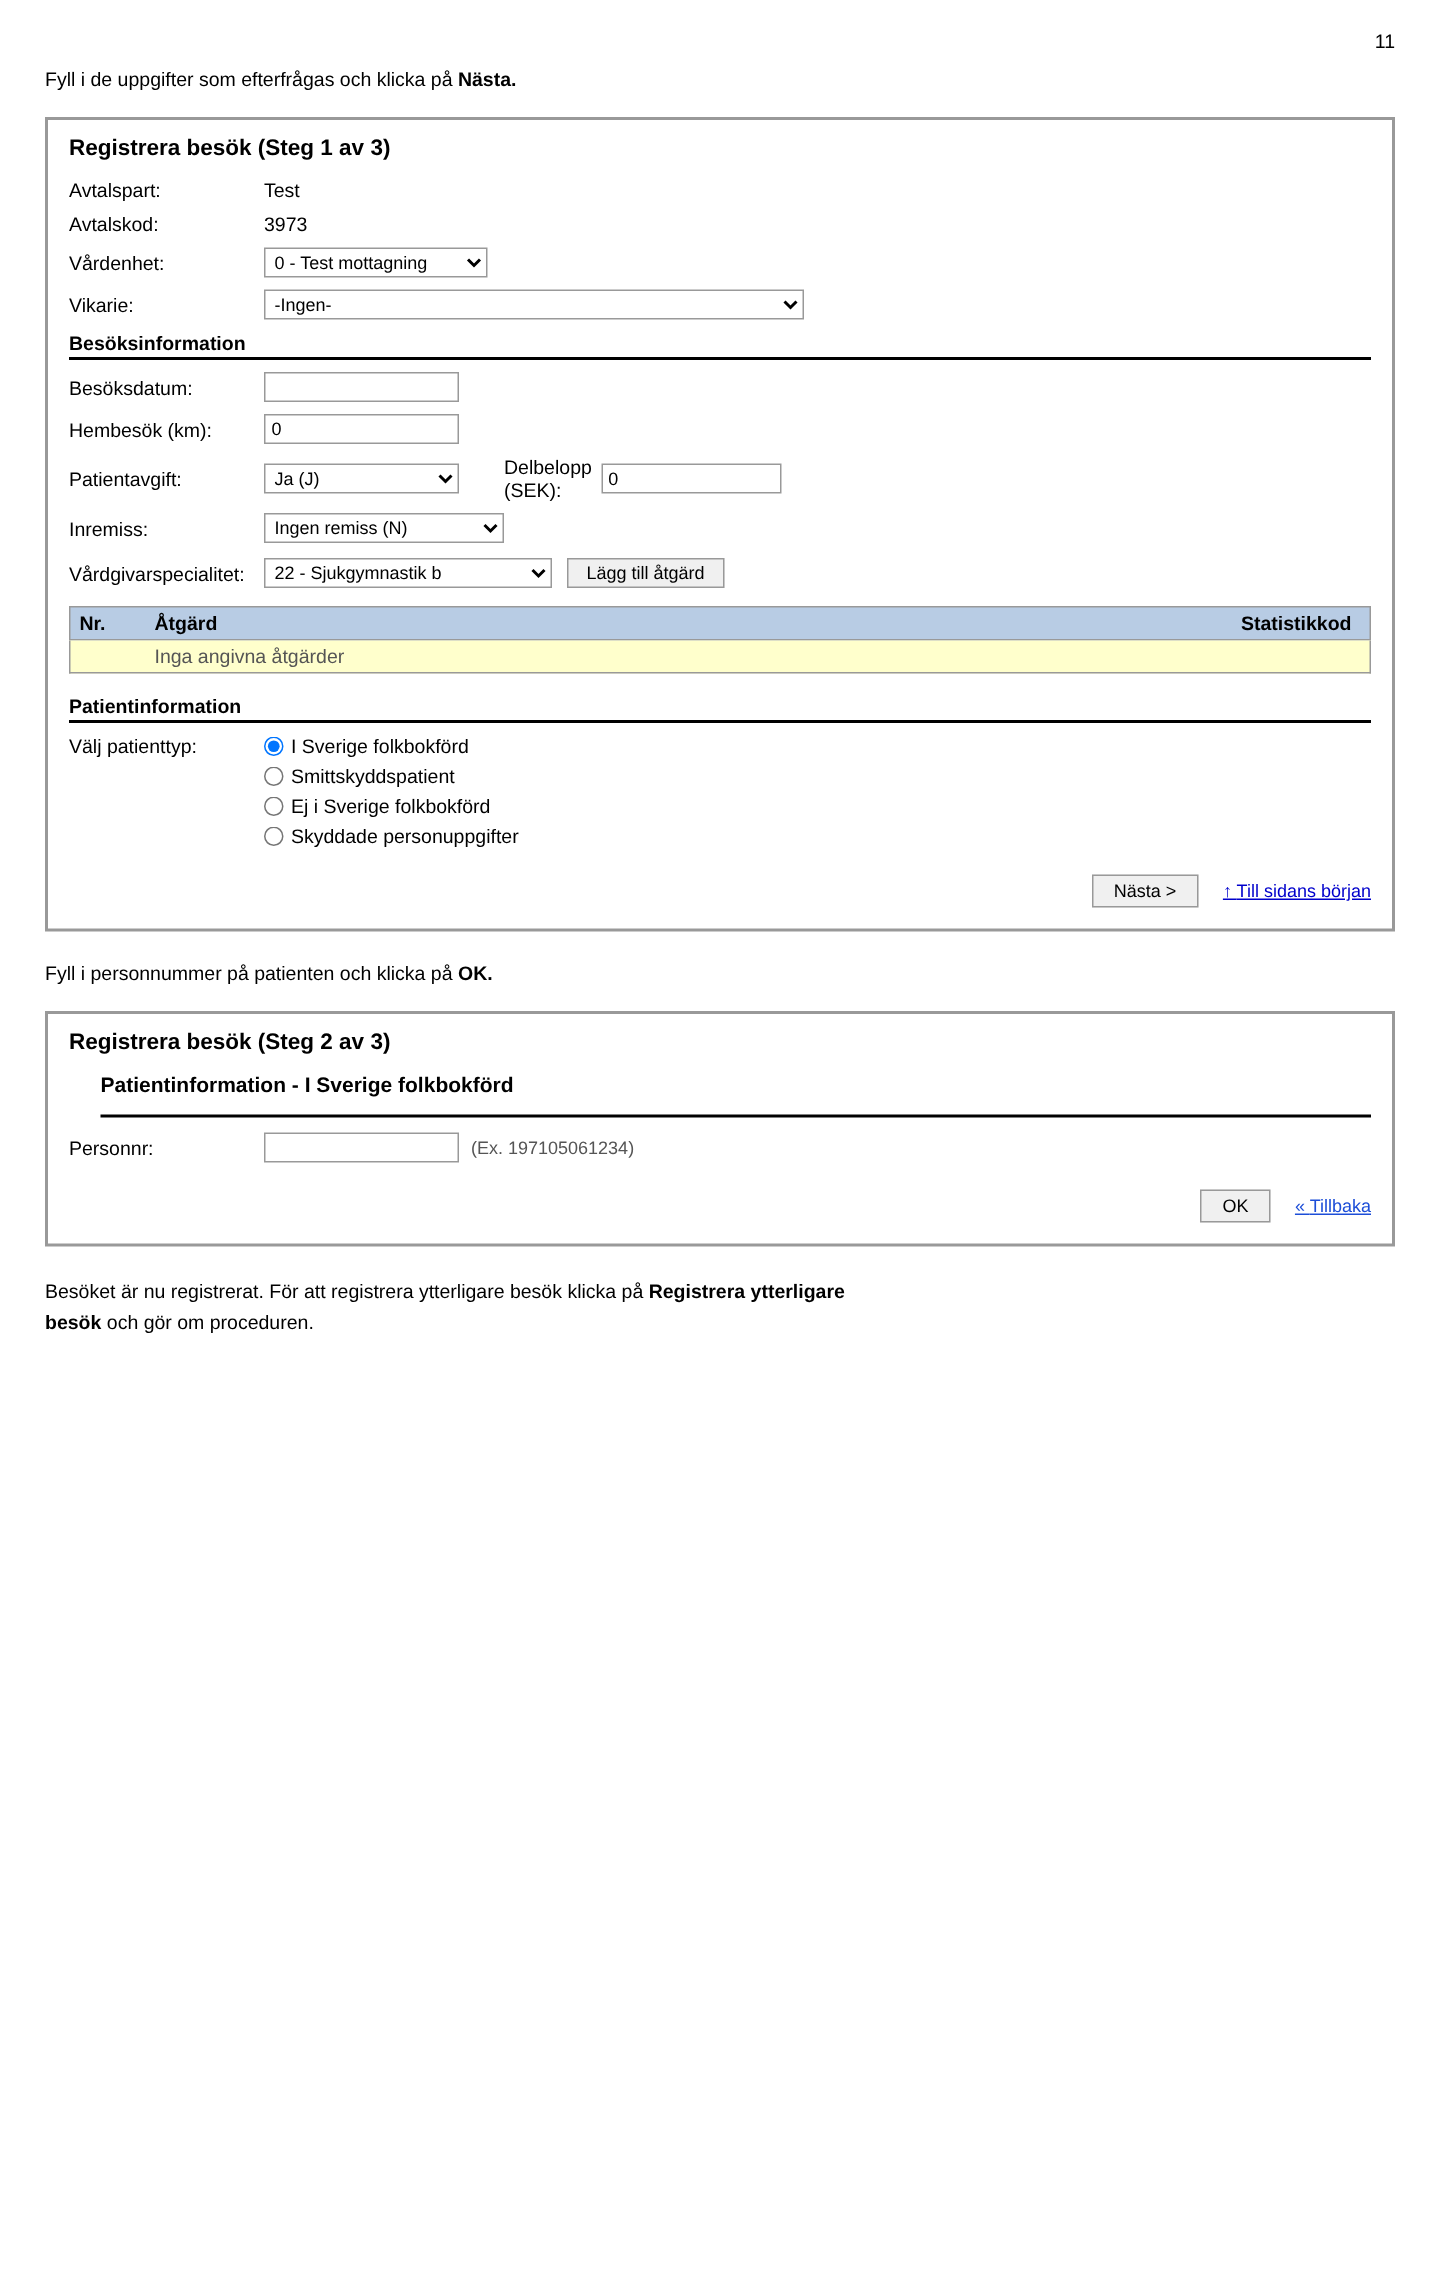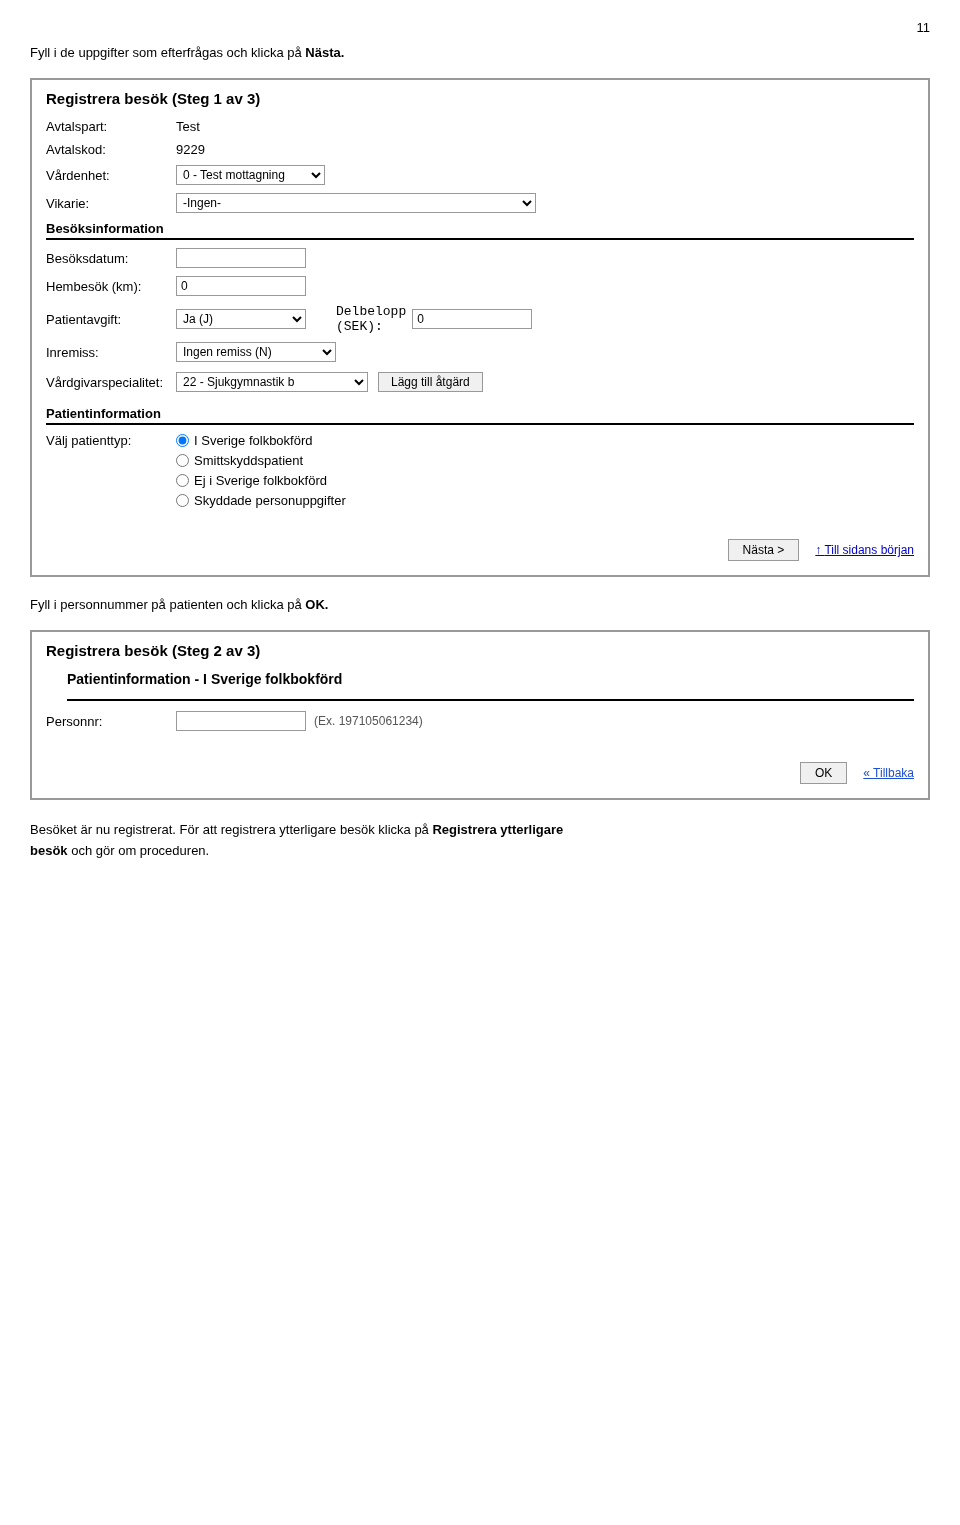--- a/index.html
+++ b/index.html
@@ -154,21 +154,21 @@
     }
     .patient-type-label { width: 130px; font-size: 13px; }
     .radio-group { display: flex; flex-direction: column; gap: 5px; }
     .radio-item { display: flex; align-items: center; gap: 5px; font-size: 13px; }
     input[type="radio"] { margin: 0; }
 
     .bottom-row {
       display: flex;
       justify-content: flex-end;
       align-items: center;
-      margin-top: 31px;
+      margin-top: 18px;
       gap: 16px;
     }
     .nasta-btn, .ok-btn {
       font-size: 12px;
       padding: 3px 14px;
       border: 1px solid #999;
       background: #f0f0f0;
       cursor: pointer;
     }
     .till-sidans-btn {
@@ -225,21 +225,21 @@
 <div class="form-box">
   <div class="form-box-title">Registrera besök (Steg 1 av 3)</div>
 
 
   <div class="field-row">
     <div class="field-label">Avtalspart:</div>
     <div class="field-value">Test</div>
   </div>
   <div class="field-row">
     <div class="field-label">Avtalskod:</div>
-    <div class="field-value">9229</div>
+    <div class="field-value">3973</div>
   </div>
 
   <div class="field-row">
     <div class="field-label">Vårdenhet:</div>
     <select class="dropdown-vard"><option>0 - Test mottagning</option></select>
   </div>
 
   <div class="field-row">
     <div class="field-label">Vikarie:</div>
     <select class="dropdown-vikarie"><option>-Ingen-</option></select>
@@ -254,39 +254,51 @@
 
   <div class="field-row">
     <div class="field-label">Hembesök (km):</div>
     <input type="text" class="input-hem" value="0" style="">
   </div>
 
   <div class="field-row">
     <div class="field-label">Patientavgift:</div>
     <select class="dropdown-patientavgift"><option>Ja (J)</option></select>
     <div class="delbelopp-group">
-      <div class="delbelopp-label" style="white-space:pre-line;font-family:Liberation Mono, monospace;">Delbelopp
+      <div class="delbelopp-label" style="white-space:pre-line;">Delbelopp
 (SEK):</div>
       <input type="text" class="input-del" value="0" style="">
     </div>
   </div>
 
   <div class="field-row">
     <div class="field-label">Inremiss:</div>
     <select class="dropdown-inremiss"><option>Ingen remiss (N)</option></select>
   </div>
 
   <div style="margin-top:10px; margin-bottom:4px;">
     <div class="specialitet-row">
       <div class="field-label">Vårdgivarspecialitet:</div>
       <select class="dropdown-specialitet"><option>22 - Sjukgymnastik b</option></select>
       <button class="lagg-till-btn">Lägg till åtgärd</button>
     </div>
   </div>
 
+  <div class="atgard-section">
+    <div class="atgard-row-header">
+      <div class="col-nr">Nr.</div>
+      <div class="col-atgard">Åtgärd</div>
+      <div class="col-stat">Statistikkod</div>
+    </div>
+    <div class="atgard-row-body">
+      <div class="col-nr"></div>
+      <div class="col-atgard">Inga angivna åtgärder</div>
+      <div class="col-stat"></div>
+    </div>
+  </div>
 
   <div style="margin-top:14px;">
     <div class="section-header">Patientinformation</div>
     <div class="patient-type-row">
       <div class="patient-type-label">Välj patienttyp:</div>
       <div class="radio-group">
         <label class="radio-item">
           <input type="radio" name="patienttyp" checked="" style="">
           <span>I Sverige folkbokförd</span>
         </label>

